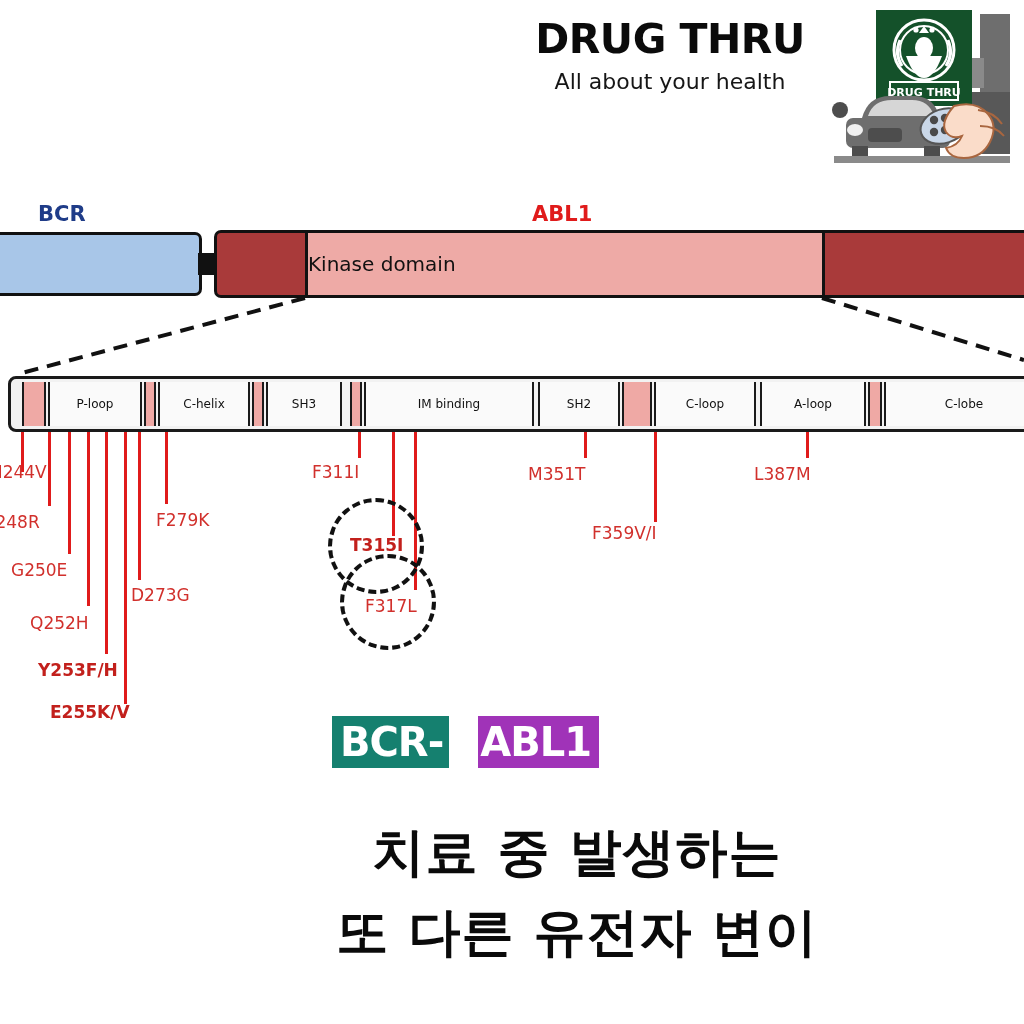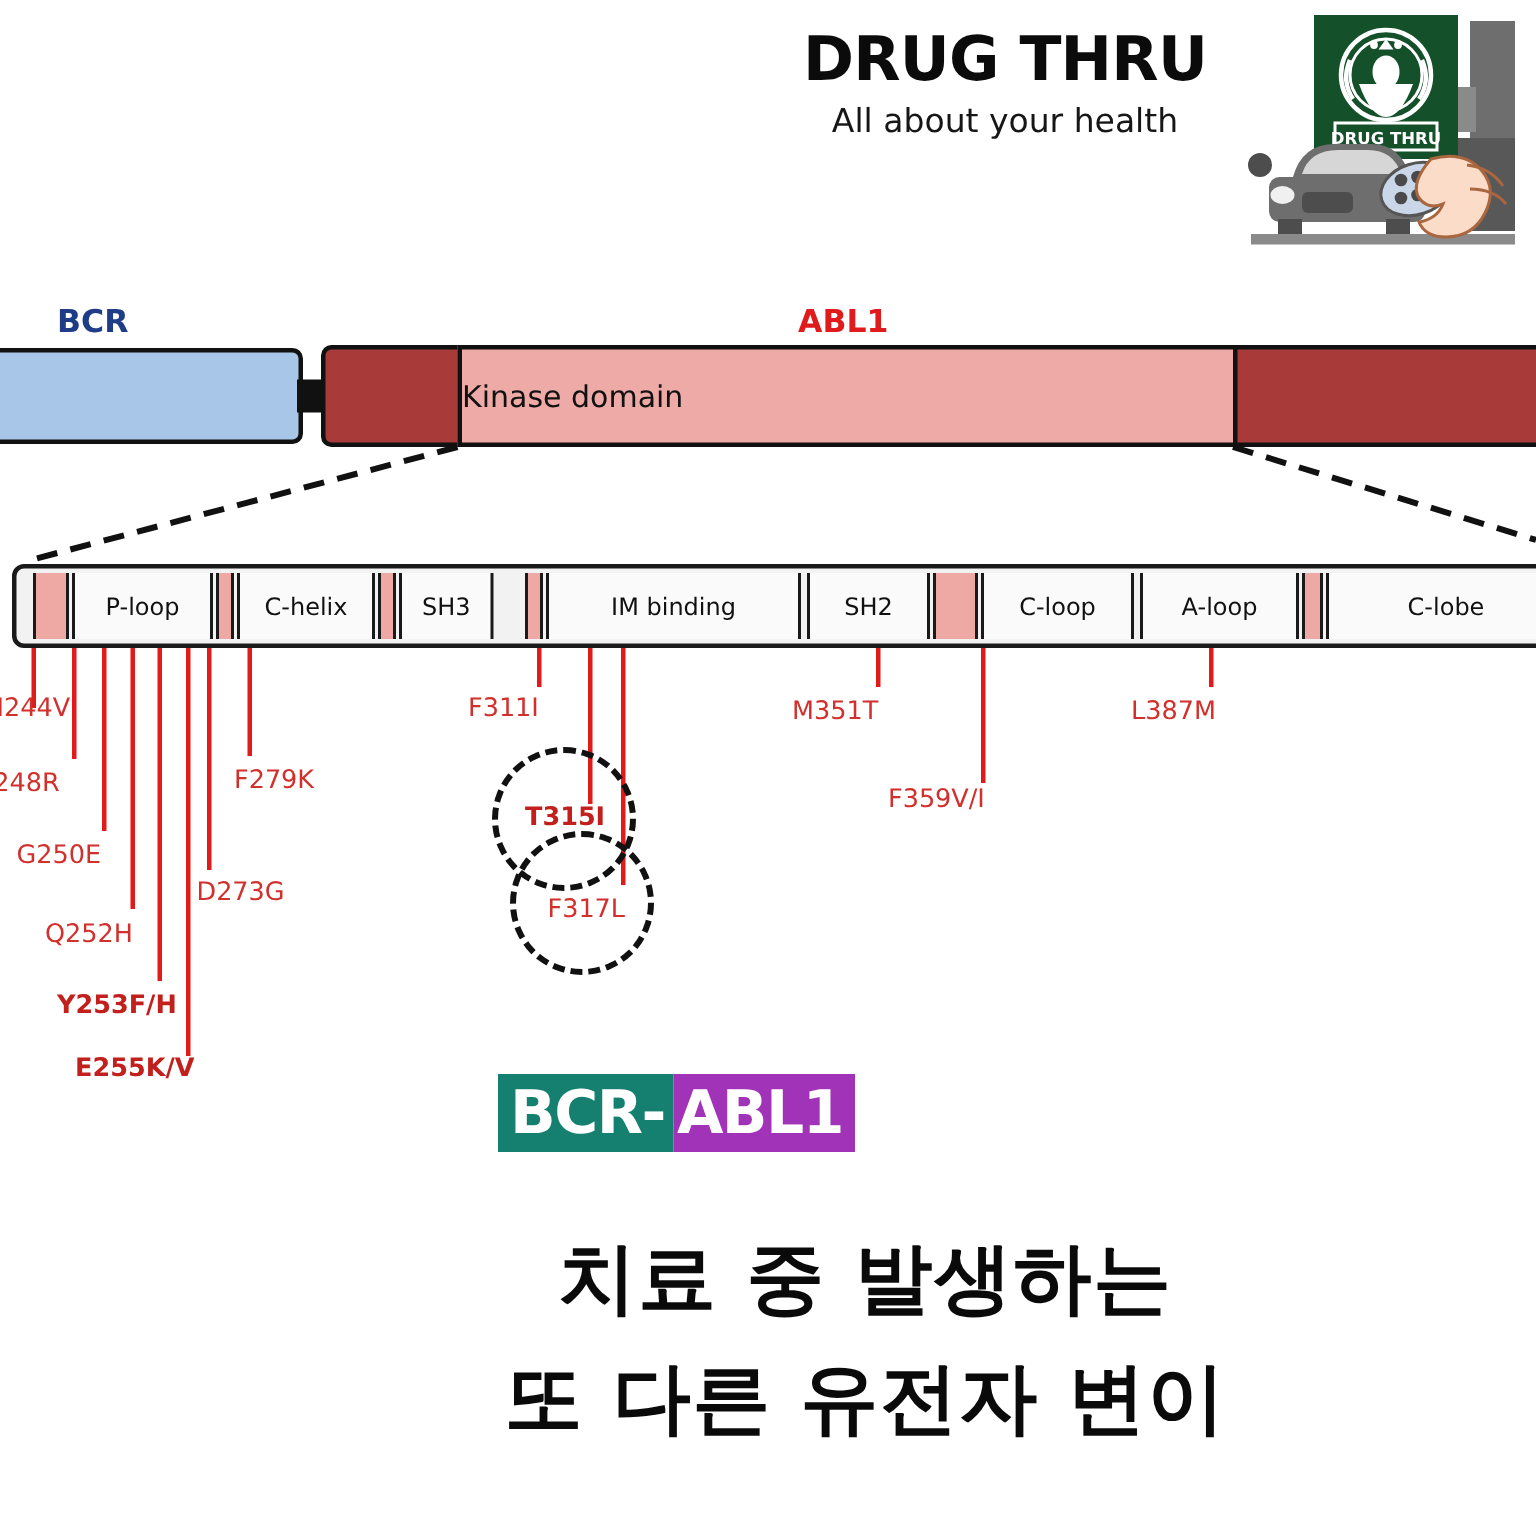--- a/index.html
+++ b/index.html
@@ -65,21 +65,21 @@
 
   
   #domain-bar {
     position: absolute; left: 8px; top: 376px; width: 1040px; height: 56px;
     background: #f2f2f2; border: 3px solid #1a1a1a; border-radius: 8px;
   }
   .dom-seg {
     position: absolute; top: 3px; height: 44px;
     background: #fafafa; border-left: 2px solid #1a1a1a; border-right: 2px solid #1a1a1a;
     display: flex; align-items: center; justify-content: center;
-    font-family: "DejaVu Sans", sans-serif; font-size: 16px; color: #111;
+    font-family: "DejaVu Sans", sans-serif; font-size: 12px; color: #111;
   }
   .dom-seg.pink { background: #efa9a5; }
 
   
   .tick {
     position: absolute; width: 3px; background: #e01b1b;
   }
   .mut-label {
     position: absolute; white-space: nowrap;
     font-family: "DejaVu Sans", sans-serif;
@@ -87,21 +87,21 @@
   }
   .mut-label.bold { font-weight: bold; color: #c2201c; }
 
   
   .dcircle {
     position: absolute; border: 4px dashed #111; border-radius: 50%;
     background: transparent;
   }
 
   
-  #banner { position: absolute; left: 332px; top: 716px; height: 52px; display: flex; }
+  #banner { position: absolute; left: 332px; top: 716px; height: 52px; display: flex; gap: 29px; }
   .banner-half {
     display: flex; align-items: center; justify-content: center;
     font-family: "DejaVu Sans", sans-serif;
     font-weight: 800; font-size: 40px; color: #ffffff; letter-spacing: -1px;
   }
   #banner-left  { background: #15806f; padding: 0 6px 0 8px; }
   #banner-right { background: #a033b8; padding: 0 8px 0 2px; }
 
   
   .kr-line {
@@ -189,21 +189,21 @@
   <div id="domain-bar">
       <div class="dom-seg pink" style="left: 11px; width: 24px;"></div>
       <div class="dom-seg" style="left: 37px; width: 94px;">
         <span>P-loop</span>
       </div>
       <div class="dom-seg pink" style="left: 133px; width: 12px;"></div>
       <div class="dom-seg" style="left: 147px; width: 92px;">
         <span>C-helix</span>
       </div>
       <div class="dom-seg pink" style="left: 241px; width: 12px;"></div>
-      <div class="dom-seg" style="left: 255px; width: 63px;">
+      <div class="dom-seg" style="left: 255px; width: 76px;">
         <span>SH3</span>
       </div>
       <div class="dom-seg pink" style="left: 339px; width: 12px;"></div>
       <div class="dom-seg" style="left: 353px; width: 170px;">
         <span>IM binding</span>
       </div>
       <div class="dom-seg" style="left: 527px; width: 82px;">
         <span>SH2</span>
       </div>
       <div class="dom-seg pink" style="left: 611px; width: 30px;"></div>

